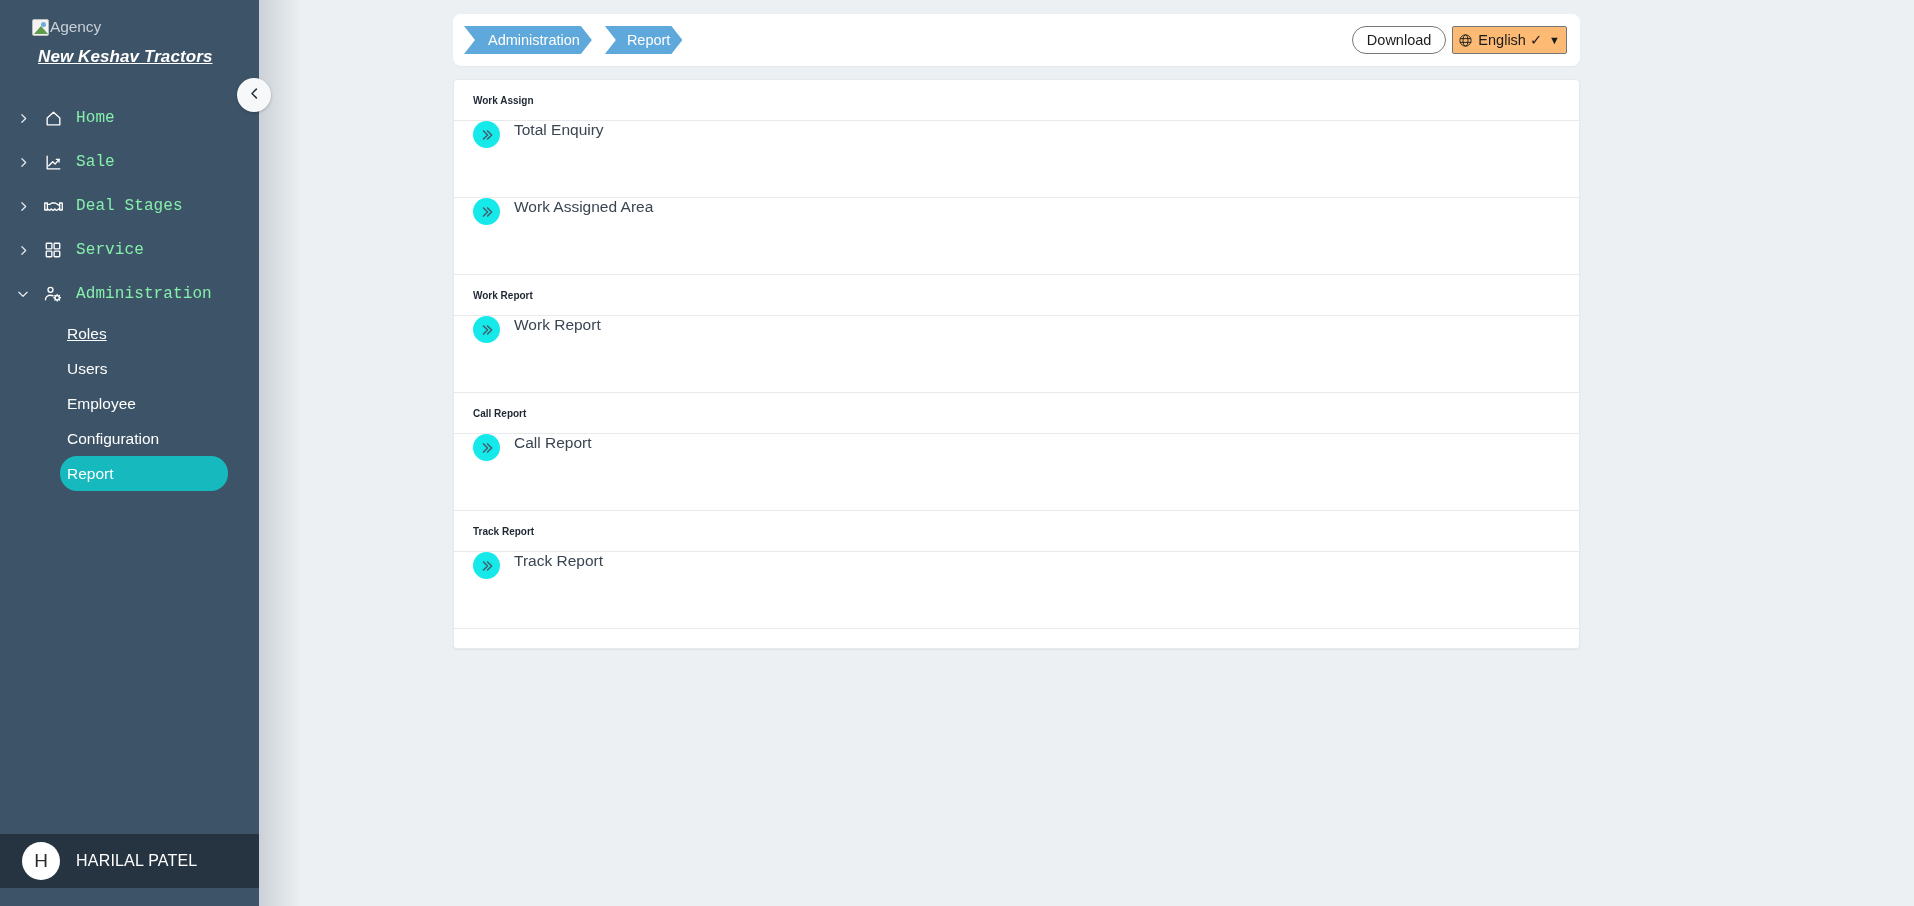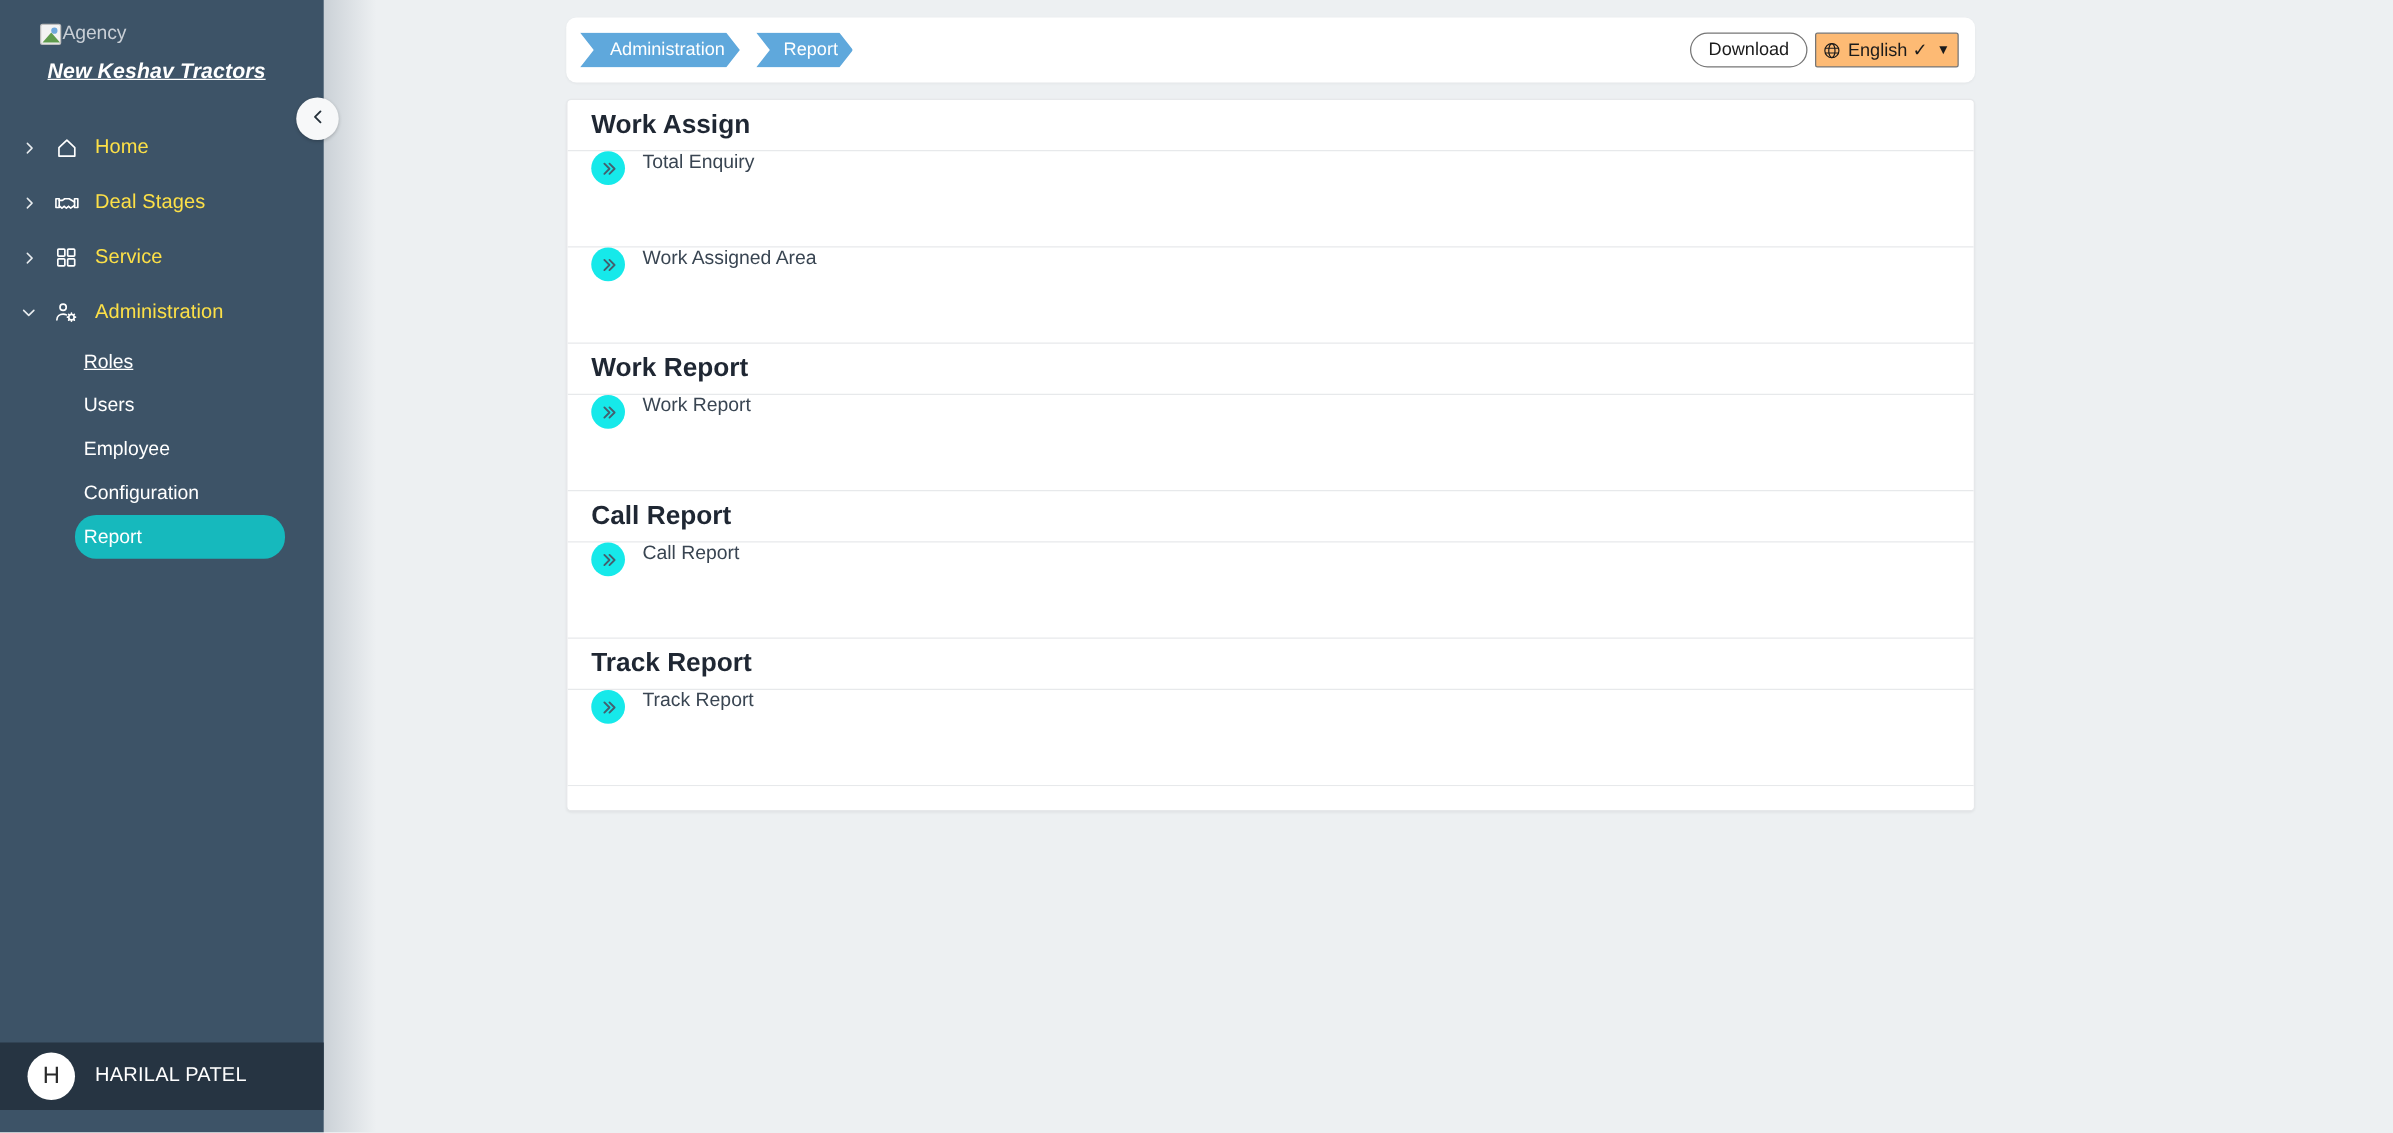--- a/index.html
+++ b/index.html
@@ -117,23 +117,24 @@
     flex: 0 0 34px;
     display: flex;
     align-items: center;
     justify-content: center;
     color: #ffffff;
   }
   .nav-icon svg { display: block; }
 
   .nav-label {
     font-size: 16px;
-    color: #fde047;
+    color: #86efac;
     padding-left: 6px;
     letter-spacing: 0.1px;
+    font-family: Liberation Mono, monospace;
   }
 
   .subnav { padding: 0; }
   .subnav-item {
     height: 35px;
     display: flex;
     align-items: center;
     margin: 0 0 0 60px;
     padding-left: 7px;
     border-radius: 17px;
@@ -286,21 +287,21 @@
     box-shadow: 0 1px 2px rgba(0,0,0,0.05);
     overflow: hidden;
   }
 
   .section-head {
     height: 41px;
     display: flex;
     align-items: center;
     padding-left: 19px;
     border-bottom: 1px solid #e7e9eb;
-    font-size: 21px;
+    font-size: 10px;
     font-weight: bold;
     color: #1f2733;
   }
 
   .report-row {
     height: 77px;
     display: flex;
     padding-left: 19px;
     border-bottom: 1px solid #e7e9eb;
     cursor: pointer;
@@ -355,20 +356,35 @@
             </svg>
         </span>
         <span class="nav-icon">
           <svg width="19" height="19" viewBox="0 0 24 24" fill="none" stroke="currentColor" stroke-width="1.7" stroke-linecap="round" stroke-linejoin="round">
               <path d="M4 11.5 12 4l8 7.5V20H4z"></path>
             </svg>
         </span>
         <span class="nav-label">Home</span>
       </div>
 
+      <div class="nav-group-header">
+        <span class="caret">
+          <svg width="13" height="13" viewBox="0 0 24 24" fill="none" stroke="currentColor" stroke-width="2.2" stroke-linecap="round" stroke-linejoin="round">
+              <polyline points="9 5 16 12 9 19"></polyline>
+            </svg>
+        </span>
+        <span class="nav-icon">
+          <svg width="19" height="19" viewBox="0 0 24 24" fill="none" stroke="currentColor" stroke-width="1.7" stroke-linecap="round" stroke-linejoin="round">
+              <path d="M4 4v16h16"></path>
+              <polyline points="6 16 11 11 14 14 19 8"></polyline>
+              <polyline points="15.5 8 19 8 19 11.5"></polyline>
+            </svg>
+        </span>
+        <span class="nav-label">Sale</span>
+      </div>
 
       <div class="nav-group-header">
         <span class="caret">
           <svg width="13" height="13" viewBox="0 0 24 24" fill="none" stroke="currentColor" stroke-width="2.2" stroke-linecap="round" stroke-linejoin="round">
               <polyline points="9 5 16 12 9 19"></polyline>
             </svg>
         </span>
         <span class="nav-icon">
           <svg width="21" height="21" viewBox="0 0 24 24" fill="none" stroke="currentColor" stroke-width="1.5" stroke-linecap="round" stroke-linejoin="round">
               <path d="M2 8h3v8H2z"></path>

